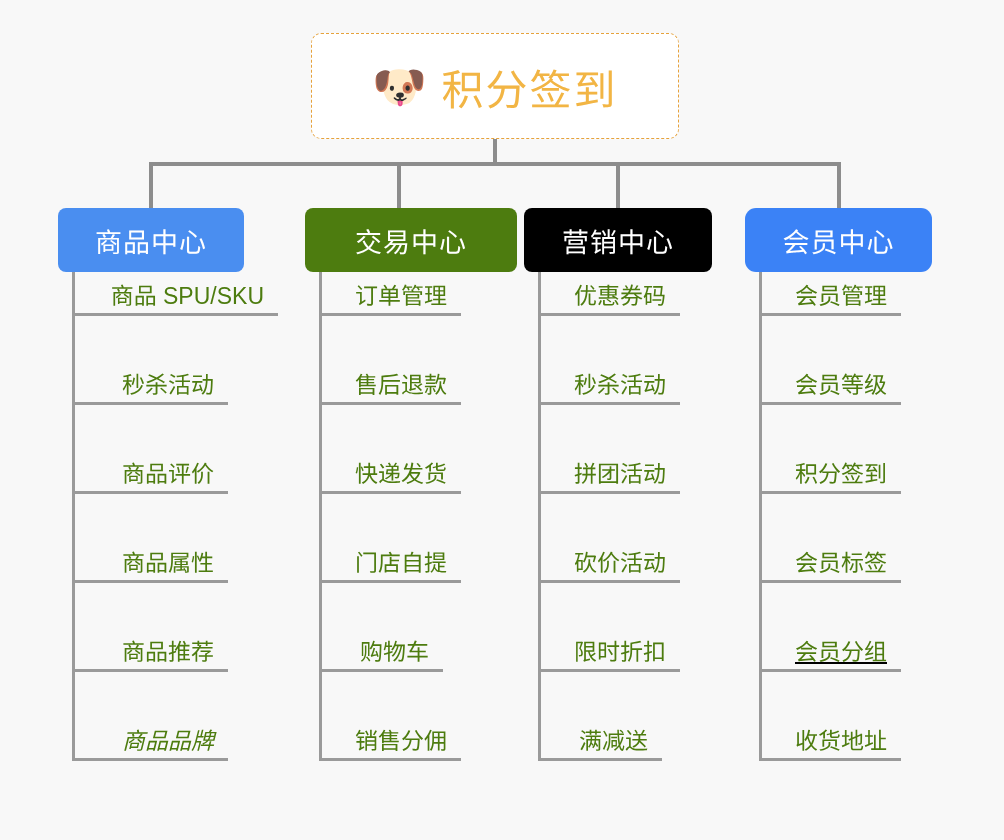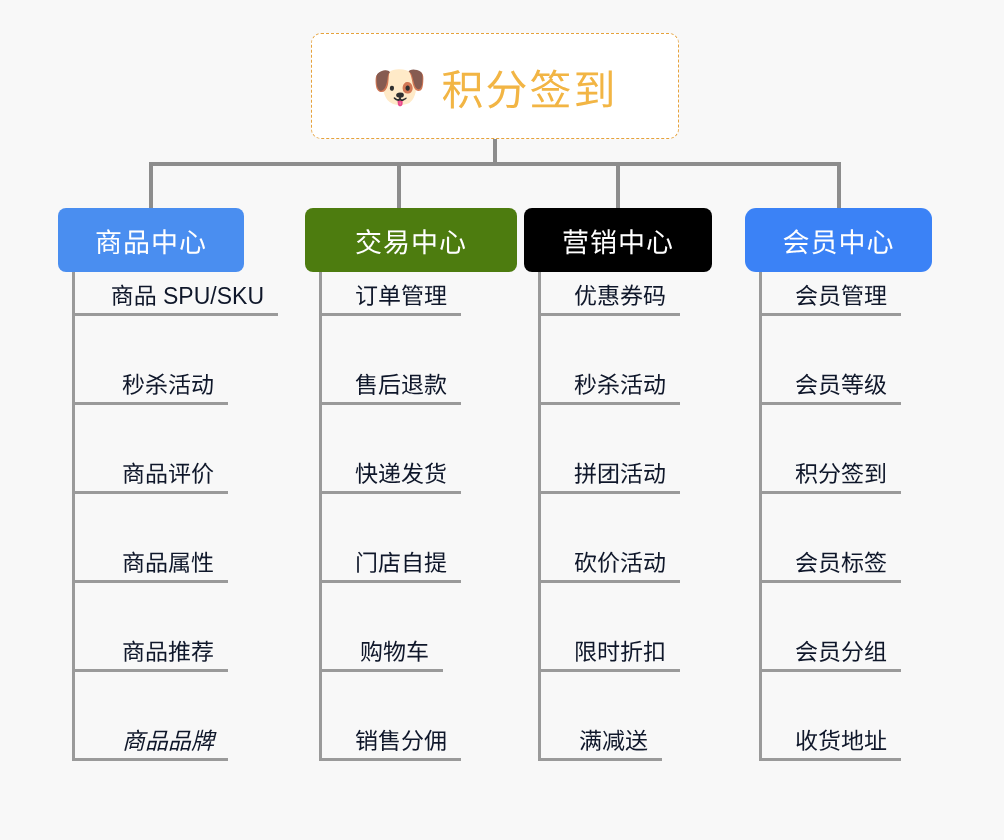--- a/index.html
+++ b/index.html
@@ -91,21 +91,21 @@
     box-sizing: border-box;
     height: 44px;
     border-bottom: 3px solid #9a9a9a;
     display: flex;
     align-items: flex-end;
     justify-content: flex-end;
     padding: 0 14px 4px 0;
   }
   .leaf-label {
     font-size: 23px;
-    color: #0f172a;
+    color: #4d7c0f;
     white-space: nowrap;
     line-height: 1.1;
   }
 </style>
 </head>
 <body>
 
 <div id="chart">
 
   <div class="root-node">
@@ -205,21 +205,21 @@
         </div>
         <div class="leaf-item" style="top: 89px; width: 142px;">
           <span class="leaf-label">会员等级</span>
         </div>
         <div class="leaf-item" style="top: 178px; width: 142px;">
           <span class="leaf-label">积分签到</span>
         </div>
         <div class="leaf-item" style="top: 267px; width: 142px;">
           <span class="leaf-label">会员标签</span>
         </div>
-        <div class="leaf-item" style="top: 356px; width: 142px;">
+        <div class="leaf-item" style="top: 356px; width: 142px; text-decoration: underline;">
           <span class="leaf-label">会员分组</span>
         </div>
         <div class="leaf-item" style="top: 445px; width: 142px;">
           <span class="leaf-label">收货地址</span>
         </div>
       </div>
     </div>
 
 </div>
 

